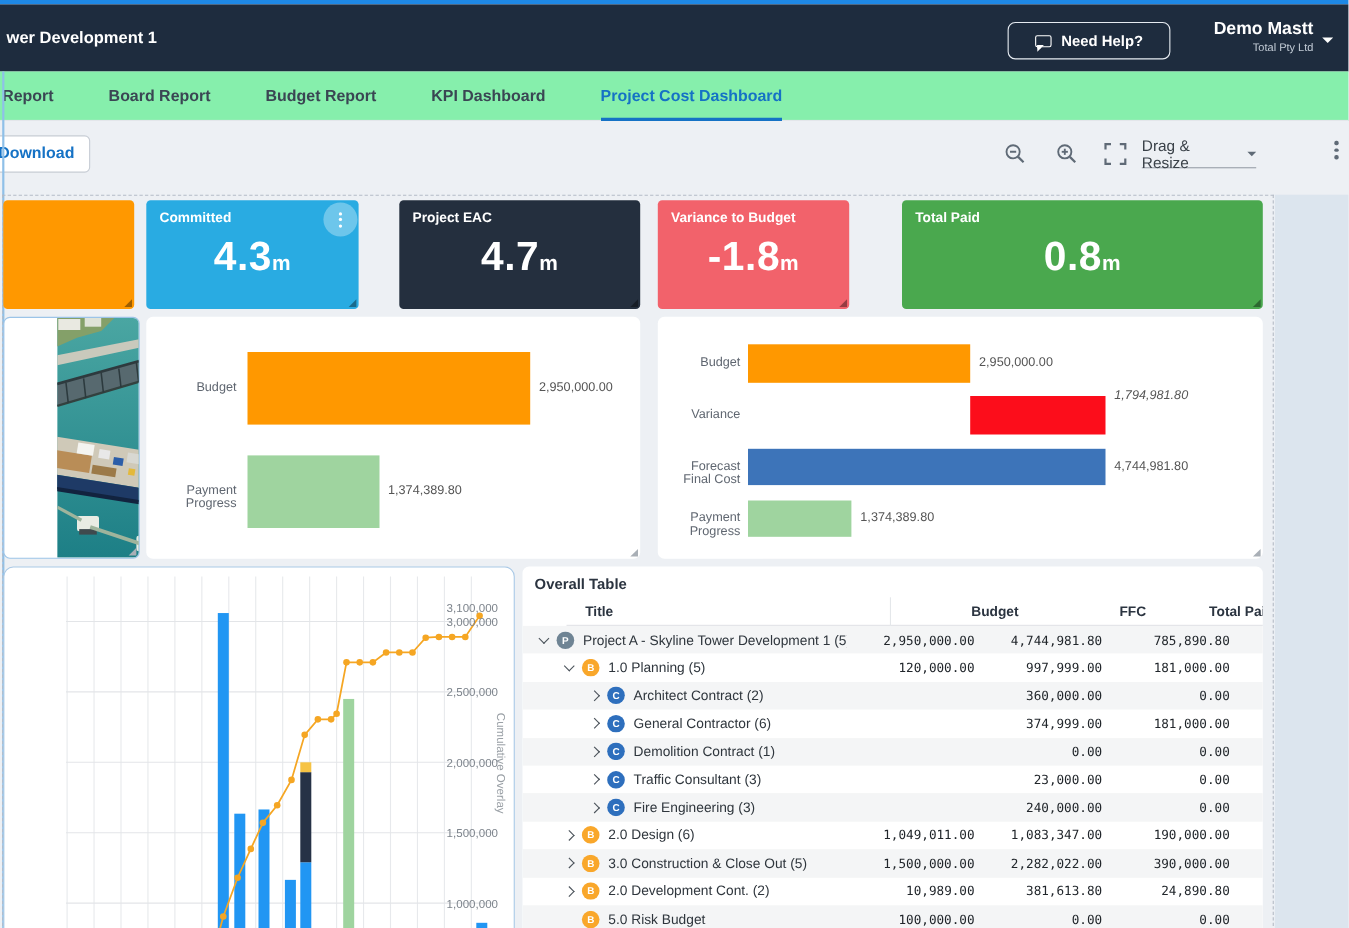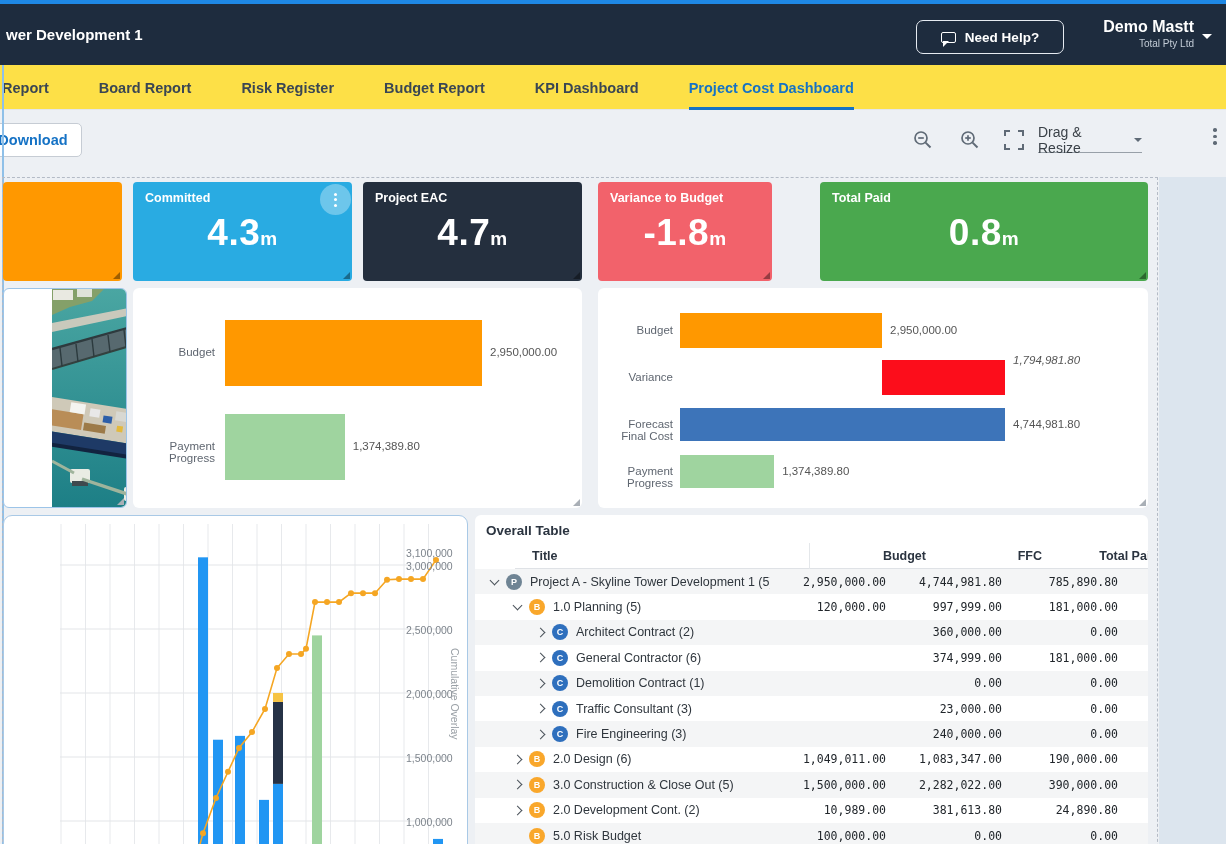--- a/index.html
+++ b/index.html
@@ -14,21 +14,21 @@
   .help-btn { position:absolute; left:916px; top:16px; width:148px; height:34px; border:1.5px solid #e6ebf1; border-radius:7px;
     display:flex; align-items:center; justify-content:center; gap:9px; color:#fff; font-weight:bold; font-size:13.5px; cursor:pointer; }
   .chat-ic { width:15px; height:11px; border:1.6px solid #fff; border-radius:2px; position:relative; }
   .chat-ic:after { content:""; position:absolute; left:1px; bottom:-5px; border:3px solid transparent; border-top-color:#fff; border-left-color:#fff; }
   .userbox { position:absolute; right:32px; top:14px; text-align:right; color:#fff; }
   .user-name { font-size:16px; font-weight:bold; }
   .user-org { font-size:10px; color:#c3ccd6; margin-top:2px; }
   .user-caret { position:absolute; right:14px; top:30px; width:0; height:0; border:5px solid transparent; border-top-color:#fff; }
 
   
-  .tabbar { position:absolute; left:0; top:65px; width:100%; height:45px; background:#fde047; border-bottom:1px solid #e3e6ea;
+  .tabbar { position:absolute; left:0; top:65px; width:100%; height:45px; background:#86efac; border-bottom:1px solid #e3e6ea;
     display:flex; gap:50px; padding-left:2px; }
   .tab { height:45px; display:flex; align-items:center; font-weight:bold; font-size:14.5px; color:#3a4653; white-space:nowrap; cursor:pointer; }
   .tab.active { color:#1572c5; box-shadow:inset 0 -3px 0 #1572c5; }
 
   
   .toolbar { position:absolute; left:0; top:110px; width:100%; height:67px; }
   .dl-btn { position:absolute; left:-16px; top:13px; width:98px; height:34px; background:#fff; border:1px solid #c6ccd4; border-radius:5px;
     color:#1572c5; font-weight:bold; font-size:14.5px; display:flex; align-items:center; justify-content:center; cursor:pointer; }
   .tool-ic { position:absolute; top:19px; width:22px; height:22px; cursor:pointer; }
   .dragresize { position:absolute; left:1038px; top:17px; width:104px; height:26px; border-bottom:1px solid #98a0a8;
@@ -100,21 +100,20 @@
     <div class="userbox">
       <div class="user-name">Demo Mastt</div>
       <div class="user-org">Total Pty Ltd</div>
     </div>
     <div class="user-caret"></div>
   </div>
 
   <div class="tabbar">
       <div class="tab">Report</div>
       <div class="tab">Board Report</div>
-      <div class="tab">Risk Register</div>
       <div class="tab">Budget Report</div>
       <div class="tab">KPI Dashboard</div>
       <div class="tab active">Project Cost Dashboard</div>
     </div>
 
   <div class="toolbar">
     <div class="dl-btn">Download</div>
     <svg class="tool-ic" style="left:912px" viewBox="0 0 22 22">
       <circle cx="9" cy="9" r="6" fill="none" stroke="#5f6a76" stroke-width="1.7"></circle>
       <line x1="13.6" y1="13.6" x2="18.5" y2="18.5" stroke="#5f6a76" stroke-width="2"></line>
@@ -143,21 +142,21 @@
   <div class="right-pane"></div>
   <div class="edge-blue"></div>
   <div class="grid-border"></div>
 
   <div id="kpi-row">
       <div class="kpi" style="left: 3px; width: 119px; background: rgb(255, 152, 0);">
         <div class="kpi-title"></div>
         <div class="kpi-value"><span class="kpi-suffix"></span></div>
         <span class="rh"></span>
       </div>
-      <div class="kpi" style="left: 133px; width: 219px; background: rgb(41, 171, 226);">
+      <div class="kpi" style="left: 133px; width: 193px; background: rgb(41, 171, 226);">
         <div class="kpi-title">Committed</div>
         <div class="kpi-value">4.3<span class="kpi-suffix">m</span></div>
         <div class="kpi-menu">
           <i></i>
           <i></i>
           <i></i>
         </div>
         <span class="rh"></span>
       </div>
       <div class="kpi" style="left: 363px; width: 219px; background: rgb(36, 47, 62);">

